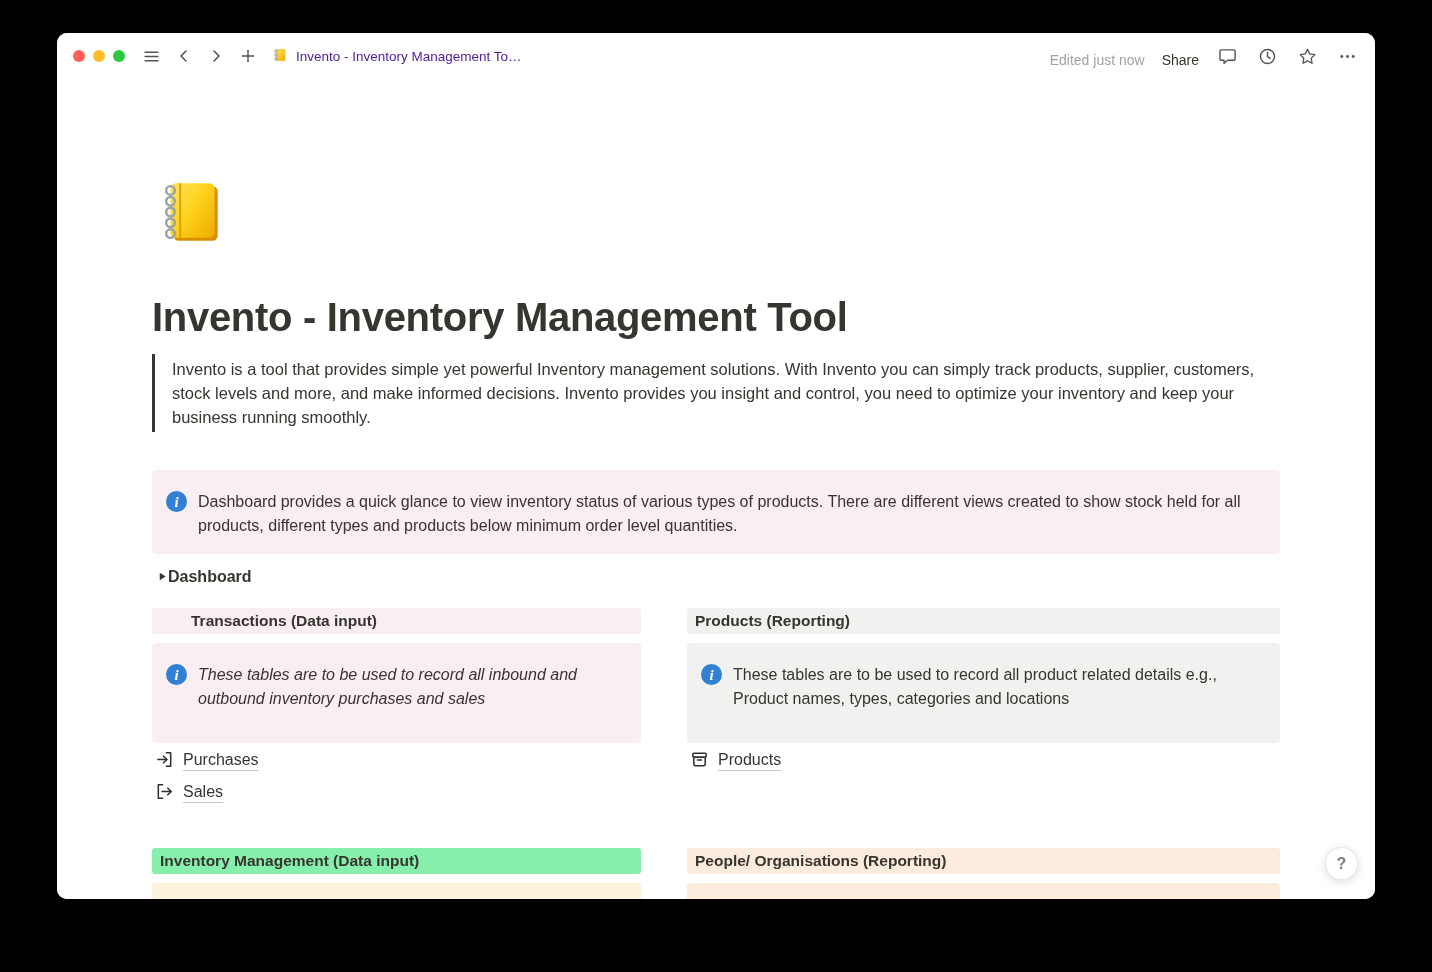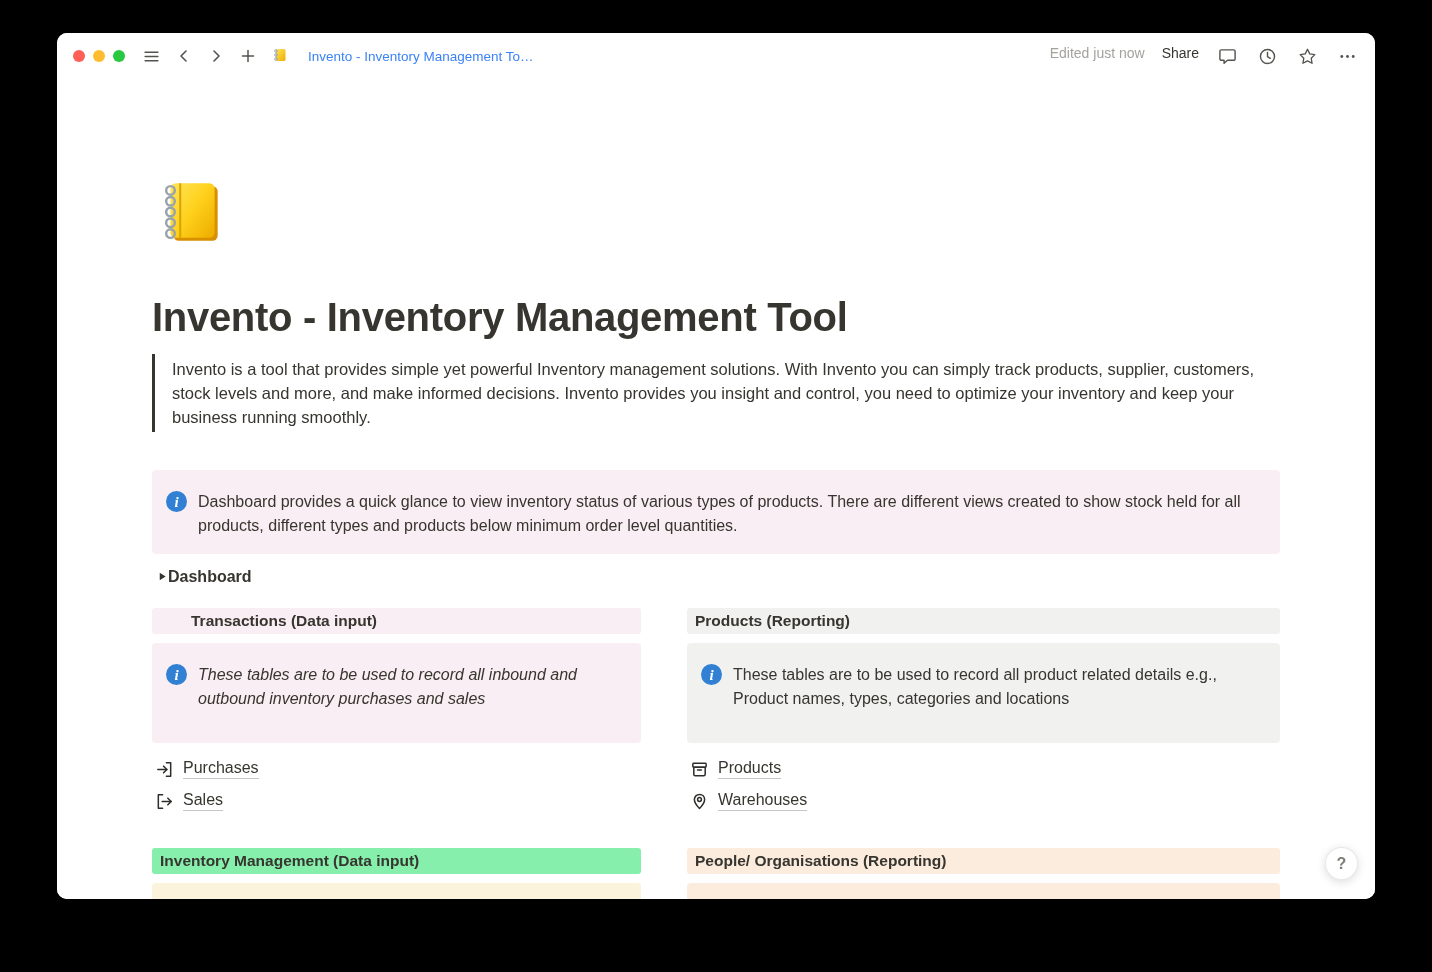--- a/index.html
+++ b/index.html
@@ -11,23 +11,23 @@
 
   
   .titlebar{height:46px;display:flex;align-items:center;padding:0 16px;background:#fff}
   .traffic{display:flex;gap:8px;align-items:center}
   .light{width:12px;height:12px;border-radius:50%;border:none;cursor:pointer;padding:0}
   .tb-btn{background:none;border:none;cursor:pointer;display:flex;align-items:center;justify-content:center;
           padding:2px;color:#55534E}
   .tb-btn svg{display:block}
   .menu-btn{margin-left:16px}
   .nav-group{display:flex;align-items:center;gap:12px;margin-left:12px}
-  .tab{display:flex;align-items:center;gap:20px;margin-left:14px;background:none;border:none;cursor:pointer;
-       font-family:inherit;font-size:13.5px;color:#3b82f6}
-  .right-group{margin-left:auto;display:flex;align-items:flex-start;gap:17px}
+  .tab{display:flex;align-items:center;gap:8px;margin-left:14px;background:none;border:none;cursor:pointer;
+       font-family:inherit;font-size:13.5px;color:#4c1d95}
+  .right-group{margin-left:auto;display:flex;align-items:flex-end;gap:17px}
   .edited{color:#A3A29E;font-size:14px}
   .share{background:none;border:none;cursor:pointer;font-family:Liberation Sans, sans-serif;font-size:14px;color:#37352F}
 
   
   .content{height:820px;overflow:hidden;position:relative;background:#fff}
   .page{width:1128px;margin:0 auto;padding-top:94px}
 
   .page-icon{width:78px;height:78px;cursor:pointer}
   .page-title{font-size:40px;font-weight:700;margin-top:42px;line-height:1.2;letter-spacing:-.3px}
 
@@ -45,21 +45,21 @@
           background:none;border:none;cursor:pointer;font-family:inherit;color:#37352F;padding:0 0 0 5px}
 
   .columns{display:flex;gap:46px;margin-top:17px}
   .columns.row2{margin-top:35px}
   .col-left{width:489px;flex:0 0 auto}
   .col-right{width:593px;flex:0 0 auto}
   .section-header{padding:3px 8px;font-size:15.5px;font-weight:700;line-height:20px;border-radius:3px}
   .col .callout{margin-top:9px;min-height:100px;align-items:flex-start}
 
   .links{margin-top:6px}
-  .page-link{display:flex;align-items:flex-end;gap:9px;height:30px;margin-bottom:2px;color:#37352F;
+  .page-link{display:flex;align-items:flex-start;gap:9px;height:30px;margin-bottom:2px;color:#37352F;
              text-decoration:none;cursor:pointer;padding-left:2px}
   .link-icon{width:20px;height:20px;display:flex;align-items:center;justify-content:center;color:#2F2E2B}
   .link-label{font-size:16px;font-weight:500;border-bottom:1px solid rgba(55,53,47,.28);line-height:21px}
 
   .help-btn{position:absolute;right:17px;bottom:19px;width:33px;height:33px;border-radius:50%;background:#fff;
             border:1px solid rgba(0,0,0,.09);box-shadow:0 2px 10px rgba(15,15,15,.14);color:#7D7C78;
             font-size:16px;font-weight:600;display:flex;align-items:center;justify-content:center;cursor:pointer;
             font-family:inherit}
 </style>
 </head>
@@ -252,29 +252,20 @@
             <a class="page-link">
               <span class="link-icon">
                 <svg width="19" height="19" viewBox="0 0 20 20" fill="none" stroke="currentColor" stroke-width="1.6" stroke-linejoin="round">
                     <rect x="3" y="3.5" width="14" height="4" rx="1"></rect>
                     <path d="M4 7.5V15a1.5 1.5 0 0 0 1.5 1.5h9A1.5 1.5 0 0 0 16 15V7.5"></path>
                     <path d="M8 10.5h4" stroke-linecap="round"></path>
                   </svg>
               </span>
               <span class="link-label">Products</span>
             </a>
-            <a class="page-link">
-              <span class="link-icon">
-                <svg width="19" height="19" viewBox="0 0 20 20" fill="none" stroke="currentColor" stroke-width="1.6" stroke-linejoin="round">
-                    <path d="M10 2.6c-3 0-5.4 2.3-5.4 5.3 0 3.9 5.4 9.5 5.4 9.5s5.4-5.6 5.4-9.5c0-3-2.4-5.3-5.4-5.3z"></path>
-                    <circle cx="10" cy="7.9" r="2"></circle>
-                  </svg>
-              </span>
-              <span class="link-label">Warehouses</span>
-            </a>
           </div>
         </div>
       </div>
 
       <div class="columns row2">
 
         <div class="col col-left">
           <div class="section-header" style="background-color: #86efac;">
             <span>Inventory Management (Data input)</span>
           </div>

